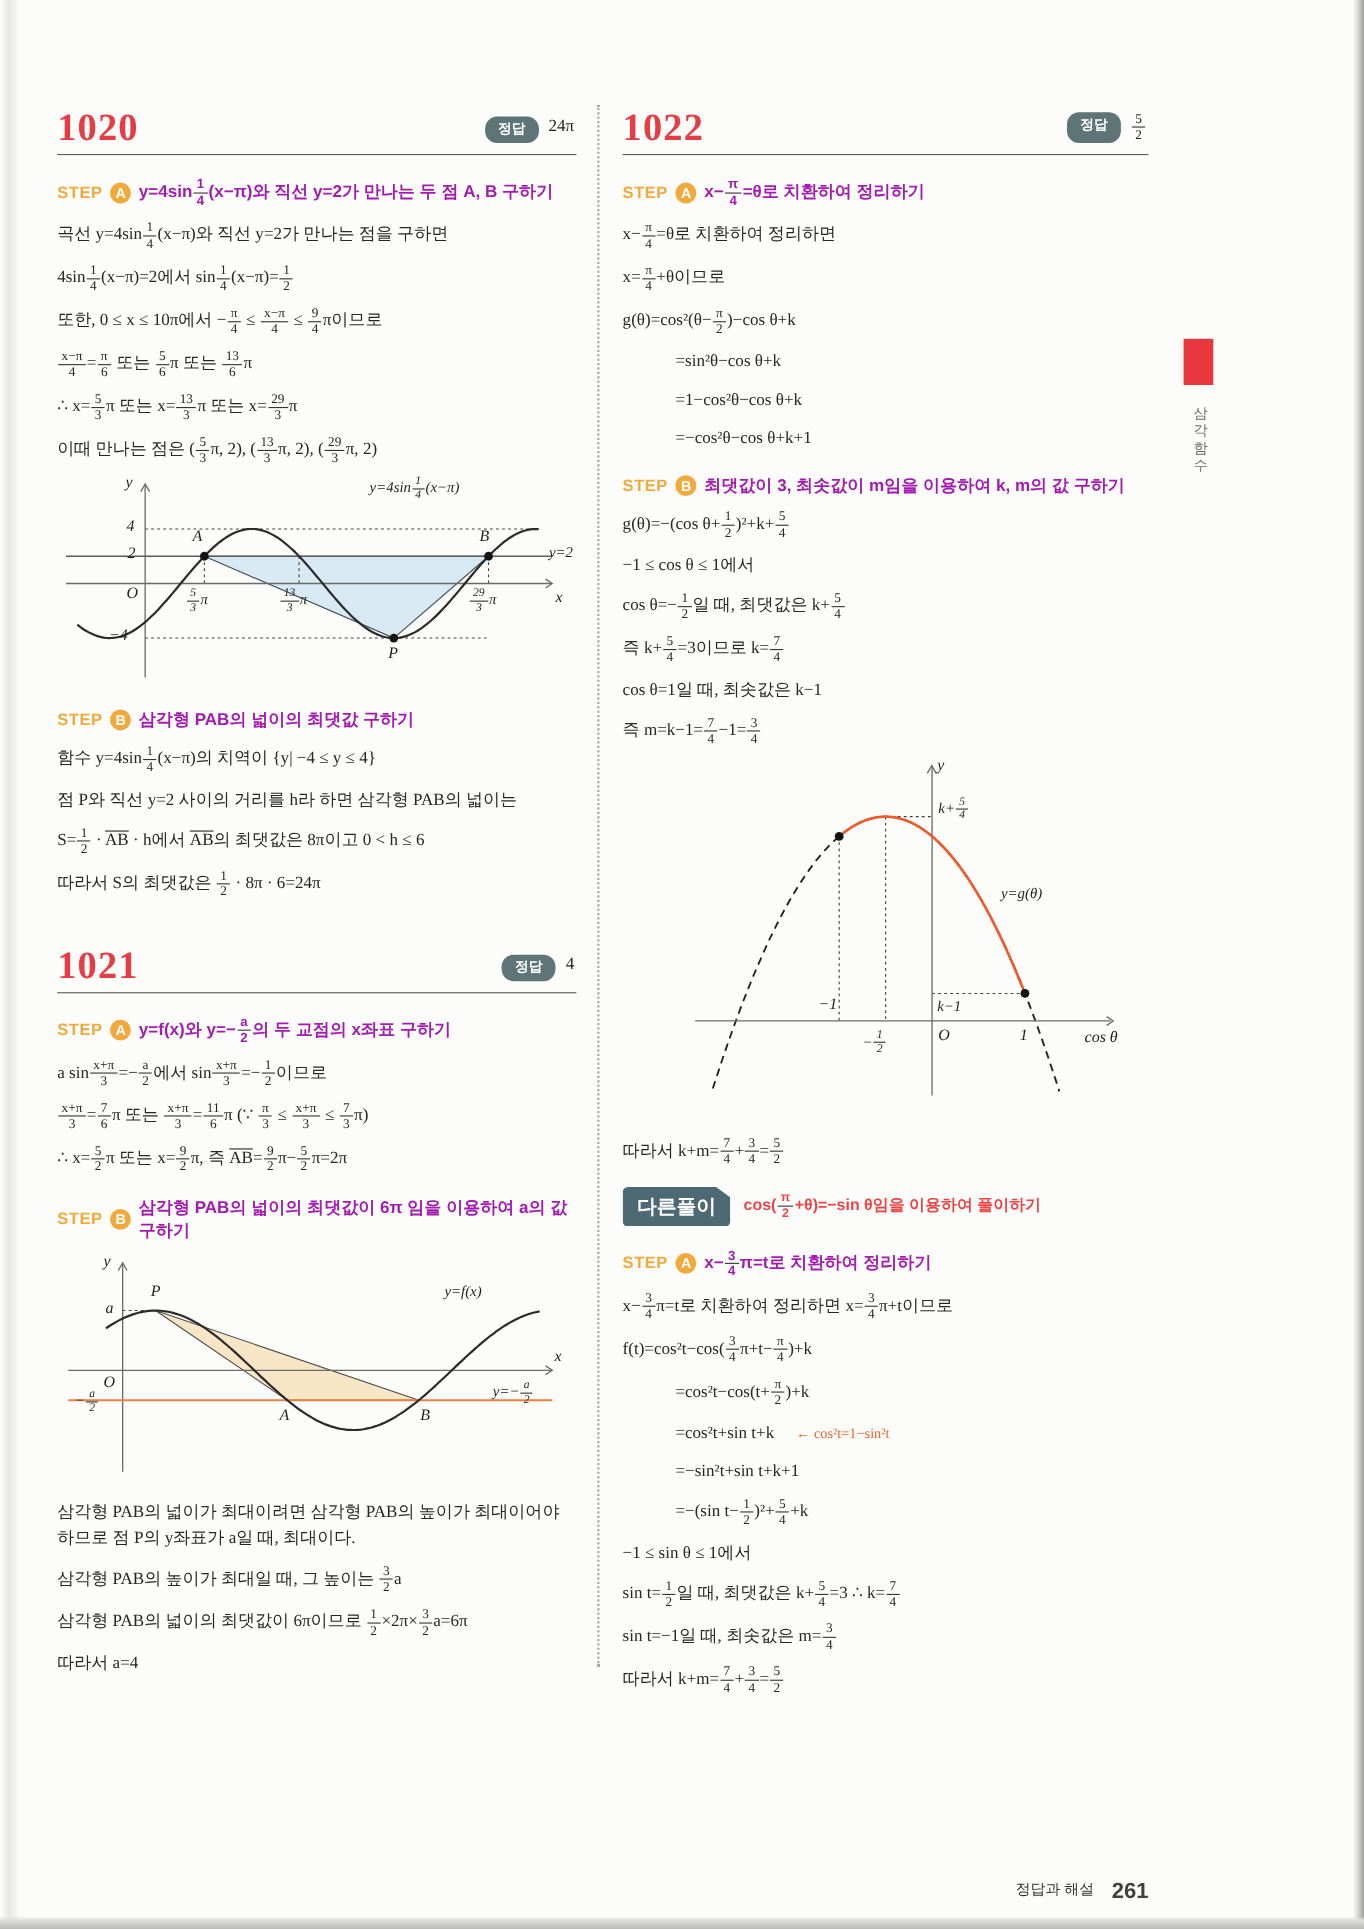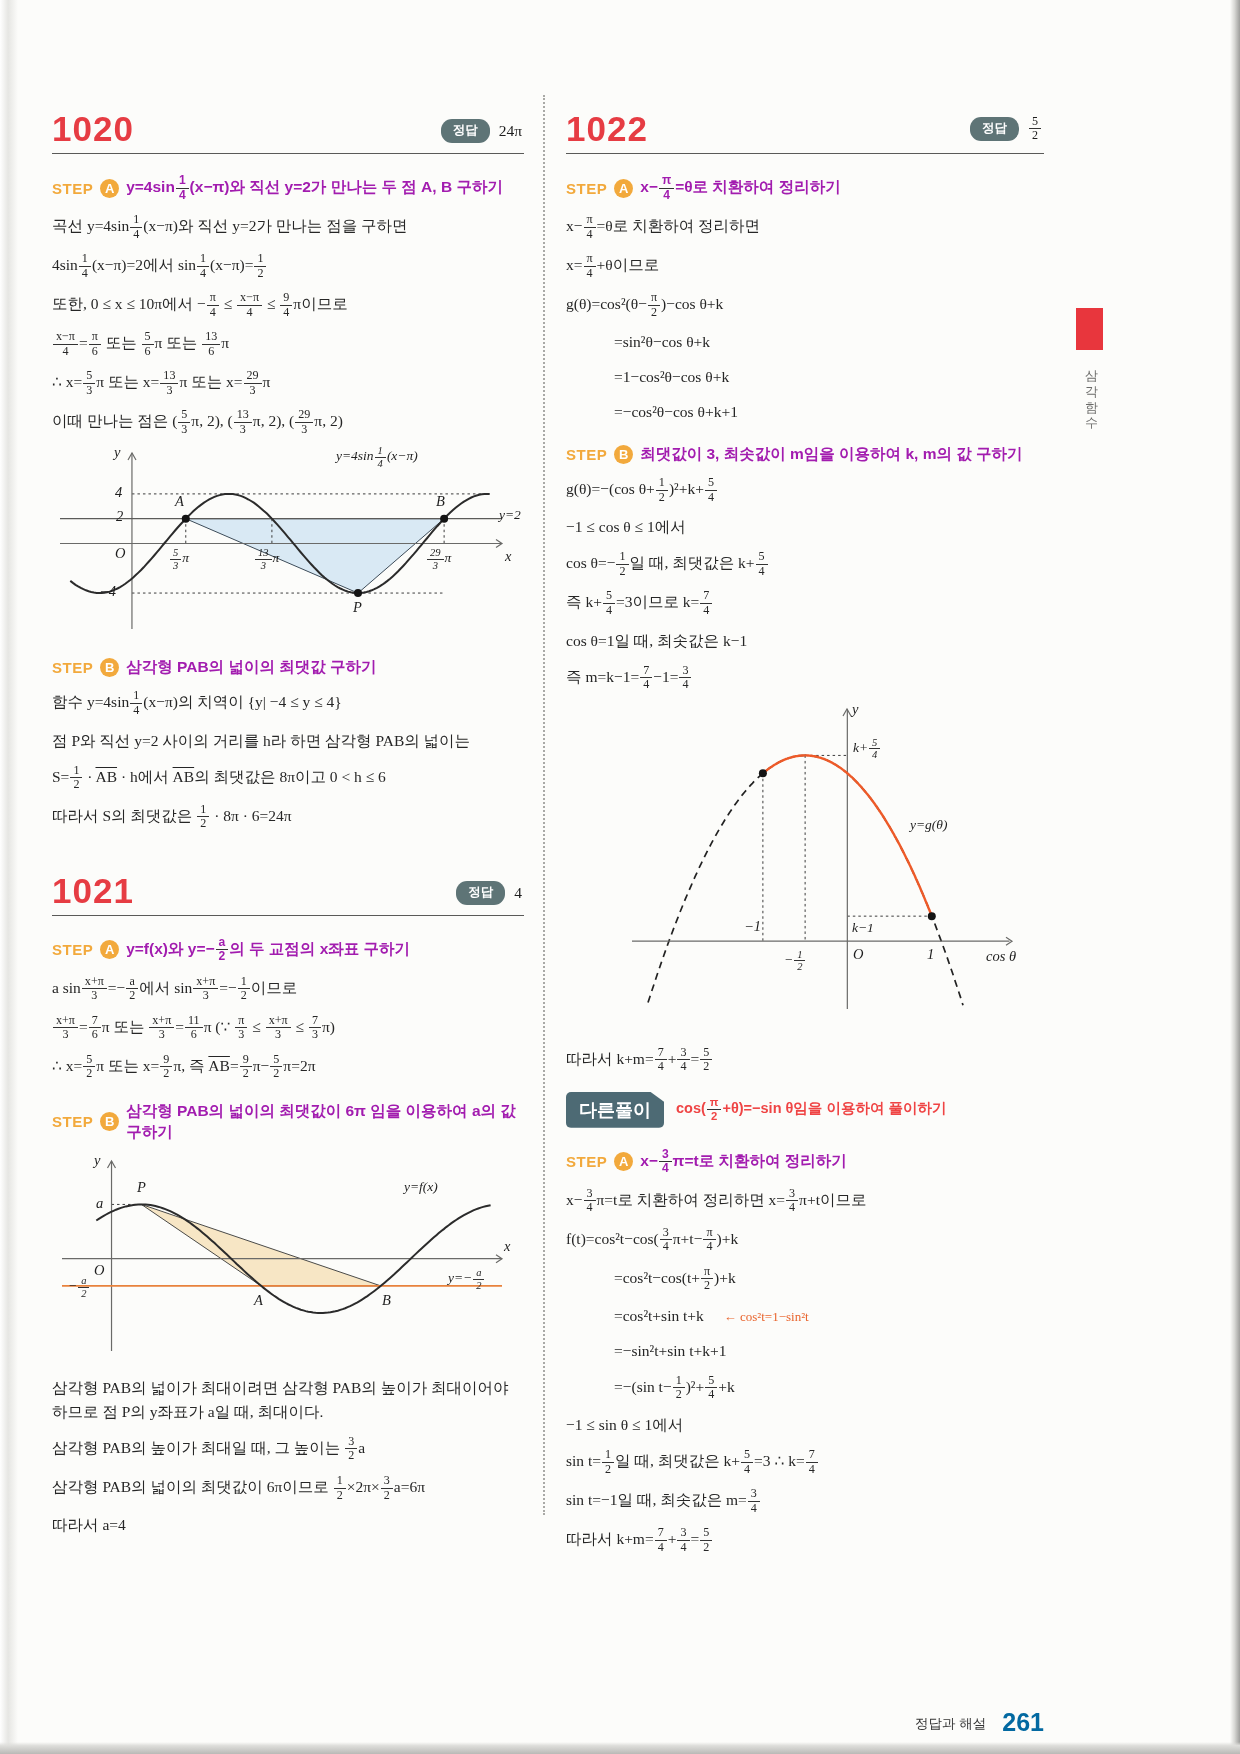--- a/index.html
+++ b/index.html
@@ -11,22 +11,22 @@
          background:linear-gradient(to left,#9d9d9b,#d8d8d5 55%,rgba(252,252,250,0));}
   .edgeB{position:absolute;left:0;bottom:0;width:100%;height:12px;
          background:linear-gradient(to top,#b9b9b6,#dededb 70%,rgba(252,252,250,0));}
   .divider{position:absolute;left:543px;top:95px;height:1420px;border-left:2px dotted #a9a9a6;}
 
   .col{position:absolute;top:96px;}
   #colL{left:52px;width:472px;}
   #colR{left:566px;width:478px;}
 
   .phead{position:relative;border-bottom:1.6px solid #5a5a58;padding-bottom:4px;margin-bottom:10px;}
-  .pno{font-weight:800;font-size:35px;letter-spacing:1px;color:#e63c43;font-family:Liberation Sans, sans-serif;margin-top:13px;}
-  .pans{position:absolute;right:2px;bottom:10px;display:flex;align-items:center;gap:9px;}
+  .pno{font-weight:800;font-size:35px;letter-spacing:1px;color:#e63c43;font-family:Liberation Serif, serif;}
+  .pans{position:absolute;right:2px;bottom:10px;display:flex;gap:9px;}
   .badge{background:#5e7476;color:#fff;border-radius:11px;font-size:12.5px;font-weight:700;padding:3px 12px 4px;}
   .ansv{font-family:"Liberation Serif","DejaVu Serif",serif;font-size:15.5px;color:#1d1d1d;}
 
   .step{display:flex;align-items:center;gap:7px;margin:20px 0 8px;}
   .stepw{color:#f2a93c;font-weight:800;font-size:15px;letter-spacing:.5px;}
   .stepc{flex:0 0 auto;width:19px;height:19px;border-radius:50%;background:#f2a93c;color:#fff;
          font-weight:800;font-size:13px;line-height:19px;text-align:center;}
   .stept{font-weight:700;font-size:15.5px;color:#a21caf;}
 
   .ln{font-family:"Liberation Serif","DejaVu Serif",serif;font-size:15.5px;color:#262626;
@@ -60,21 +60,21 @@
   .altbox{display:flex;align-items:center;gap:12px;margin:18px 0 6px;}
   .altlbl{background:#4d6a74;color:#fff;font-weight:700;font-size:18px;padding:6px 13px;border-radius:5px;
           clip-path:polygon(0 0,86% 0,100% 28%,100% 100%,0 100%);}
   .alttit{font-weight:700;font-size:14.5px;color:#ef4444;}
 
   .tab{position:absolute;left:1076px;top:308px;width:27px;height:42px;background:#e8363d;}
   .tabtxt{position:absolute;left:1082px;top:360px;writing-mode:vertical-rl;font-size:13px;color:#6a6a68;letter-spacing:3px;}
 
   .footer{position:absolute;top:1708px;left:566px;width:478px;text-align:right;}
   .flabel{font-size:13.5px;color:#333;margin-right:16px;vertical-align:3px;}
-  .fpage{font-weight:800;font-size:25px;color:#0369a1;}
+  .fpage{font-weight:800;font-size:20px;color:#404040;}
 </style>
 </head>
 <body>
 
 <div id="page">
   <div class="edgeL"></div>
   <div class="edgeR"></div>
   <div class="edgeB"></div>
   <div class="divider"></div>
 

